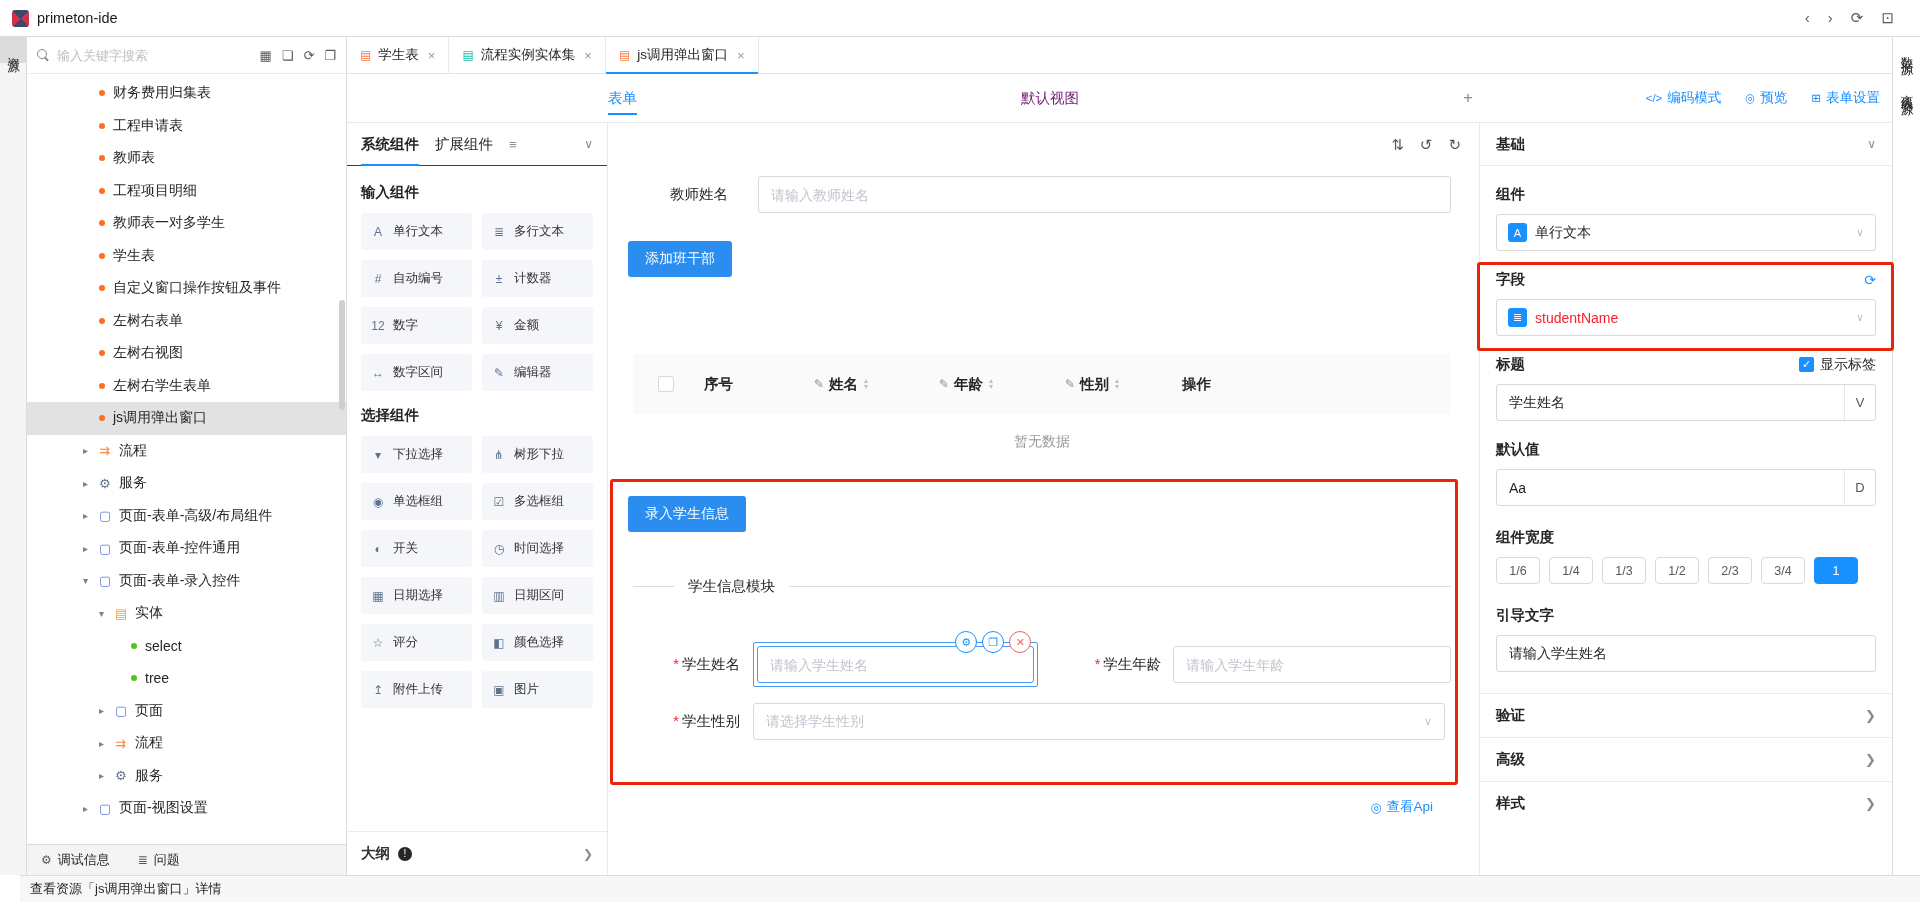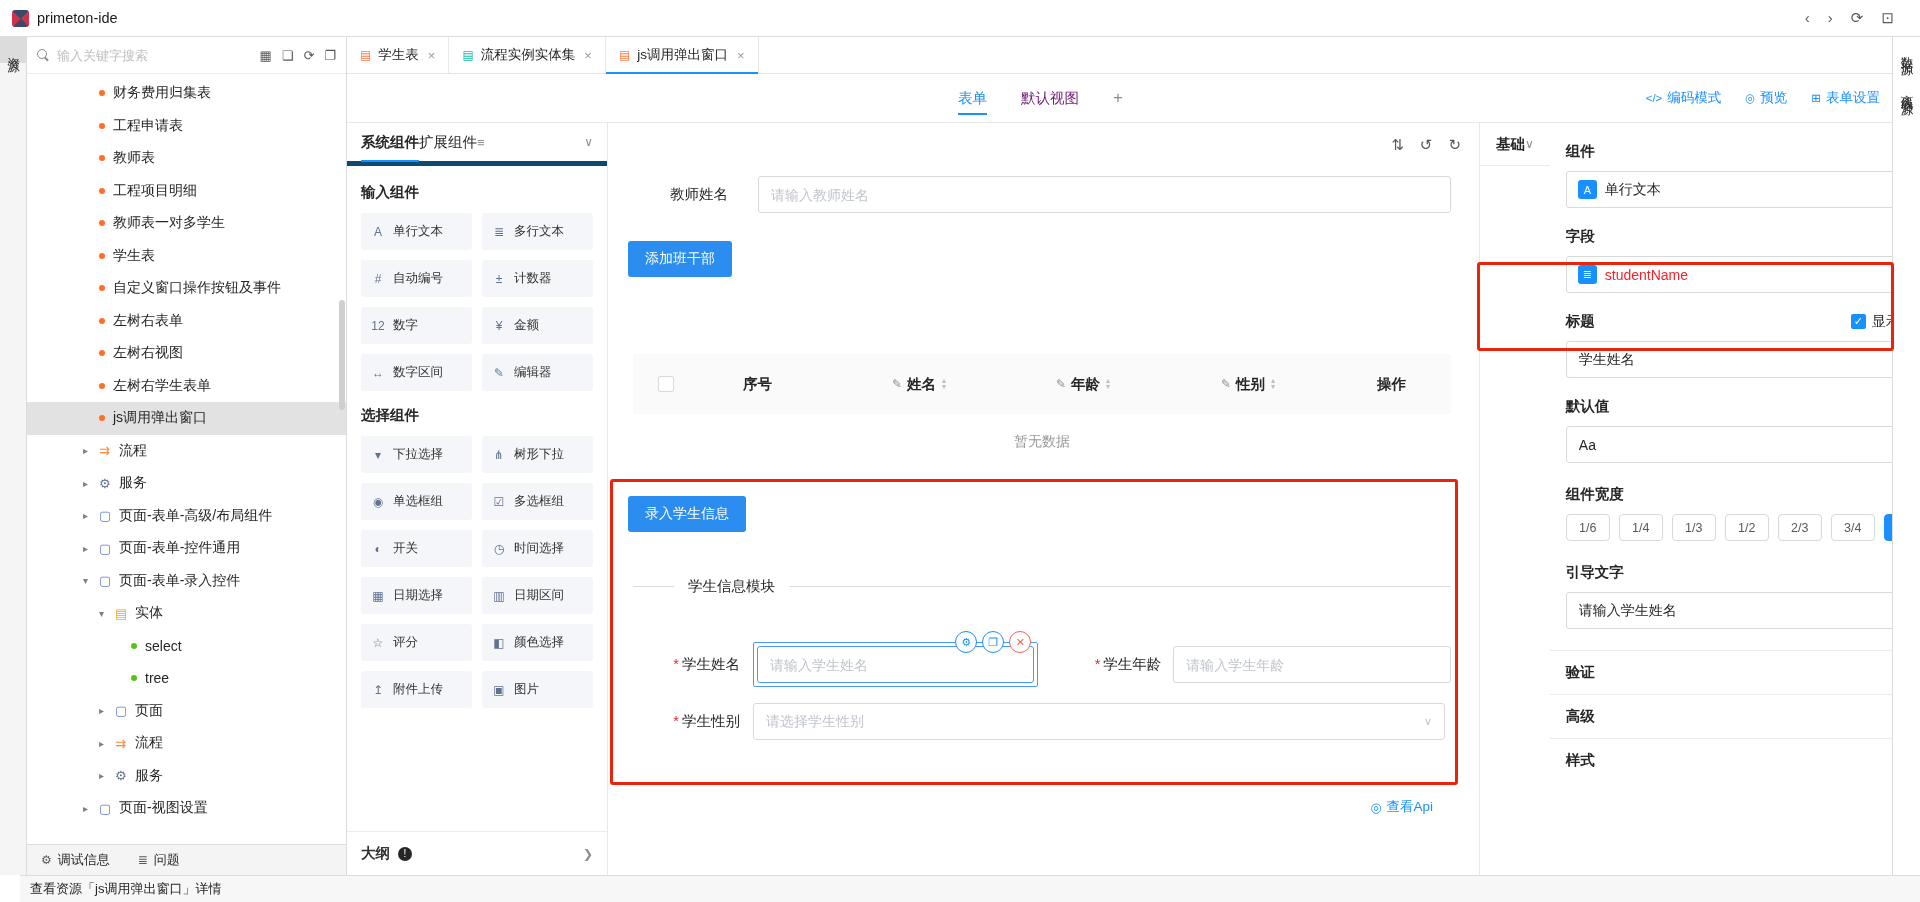--- a/index.html
+++ b/index.html
@@ -60,36 +60,36 @@
   .workspace { flex:1; display:flex; flex-direction:column; min-width:0; }
   .doc-tabs { height:37px; flex:none; display:flex; border-bottom:1px solid #e4e4e4; background:#fff; }
   .doc-tab { display:flex; align-items:center; gap:7px; padding:0 13px; border-right:1px solid #e8e8e8;
              font-size:13.5px; color:#262626; position:relative; }
   .doc-tab.active::after { content:""; position:absolute; left:0; right:0; bottom:-1px; height:2px; background:#1890ff; }
   .doc-tab-icon { font-size:12px; }
   .doc-tab-close { color:#9a9a9a; font-size:13px; margin-left:2px; }
 
   .view-header { height:49px; flex:none; position:relative; border-bottom:1px solid #e8e8e8; background:#fff; }
   .view-tabs { position:absolute; left:261px; width:865px; top:0; height:100%;
-               display:flex; justify-content:center; align-items:center; gap:34px; }
+               display:flex; justify-content:space-between; align-items:center; gap:34px; }
   .view-tab { height:100%; display:flex; align-items:center; font-size:14.5px; color:#701a75; position:relative; }
   .view-tab.active { color:#1890ff; }
   .view-tab.active::after { content:""; position:absolute; bottom:7px; left:0; right:0; height:2px; background:#1890ff; }
   .add-view { color:#8c8c8c; font-size:17px; }
   .view-actions { position:absolute; right:12px; top:0; height:100%; display:flex; align-items:center;
                   gap:24px; color:#1890ff; font-size:13.5px; }
   .view-action { display:flex; gap:5px; align-items:center; }
   .action-icon { font-size:11.5px; }
 
   .panels-row { flex:1; display:flex; min-height:0; }
 
   
   .palette { width:261px; flex:none; border-right:1px solid #e8e8e8; display:flex; flex-direction:column; background:#fff; }
-  .palette-header { height:43px; flex:none; display:flex; align-items:center; 
-                    padding:0 14px; border-bottom:5px solid #0c4a6e;text-align:right; }
+  .palette-header { height:43px; flex:none; display:flex; align-items:center; gap:16px;
+                    padding:0 14px; border-bottom:1px solid #0c4a6e;text-align:right; }
   .palette-tab { font-size:14.5px; color:#262626; font-weight:700; height:100%; display:flex;
                  align-items:center; position:relative; }
   .palette-tab.active::after { content:""; position:absolute; left:0; right:0; bottom:-1px; height:2px; background:#1890ff; }
   .palette-menu-icon { color:#8c8c8c; font-size:13px; }
   .palette-collapse { margin-left:auto; color:#8c8c8c; font-size:12px; }
   .palette-body { flex:1; padding:2px 14px 0; overflow:hidden; }
   .palette-section-title { font-size:14.5px; color:#262626; font-weight:700; margin:15px 0 11px; }
   .palette-grid { display:grid; grid-template-columns:1fr 1fr; gap:10px; }
   .palette-item { height:37px; background:#f4f6f9; border-radius:3px; display:flex; align-items:center;
                   padding:0 9px; gap:7px; font-size:12.5px; color:#333; }
@@ -110,21 +110,21 @@
   .form-label { width:100px; text-align:right; font-size:14.5px; color:#262626; flex:none; }
   .text-input { height:37px; border:1px solid #d9d9d9; border-radius:3px; padding:0 12px;
                 font-size:14px; color:#262626; font-family:inherit; outline:none; background:#fff; }
   .text-input::placeholder { color:#c0c4cc; }
   .teacher-input { flex:1; margin-left:30px; }
   .btn-primary { height:36px; background:#2b8df0; color:#fff; border:none; border-radius:3px;
                  font-size:14px; padding:0 17px; font-family:inherit; }
   .add-monitor { margin-top:28px; }
 
   .data-table { margin:77px 0 0 5px; }
-  .table-header { display:flex; align-items:center; background:#fafafa; height:60px;gap:39px; }
+  .table-header { display:flex; align-items:center; background:#fafafa; height:60px; }
   .th { display:flex; align-items:center; font-weight:700; font-size:14.5px; color:#262626; }
   .col-check { width:71px; padding-left:25px; }
   .col-0 { width:110px; } .col-1 { width:125px; } .col-2 { width:126px; }
   .col-3 { width:117px; } .col-4 { flex:1; }
   .checkbox { width:16px; height:16px; border:1px solid #d9d9d9; border-radius:2px; background:#fff; }
   .edit-icon { font-size:12px; color:#8c8c8c; margin-right:5px; font-weight:400; }
   .sorters { display:flex; flex-direction:column; margin-left:6px; line-height:6px; font-size:8px; color:#bfbfbf; }
   .table-empty { height:55px; display:flex; align-items:center; justify-content:center; color:#999; font-size:14px; }
 
   .module-divider { display:flex; align-items:center; margin:44px 0 0 5px; height:20px; }
@@ -147,21 +147,21 @@
   .label2 { margin-left:16px; }
   .age-input { margin-left:12px; width:282px; }
   .select-box { margin-left:13px; width:692px; height:37px; border:1px solid #d9d9d9; border-radius:3px;
                 display:flex; align-items:center; padding:0 12px; color:#c0c4cc; font-size:14px; }
   .select-box .chev { margin-left:auto; color:#c0c4cc; font-size:11px; }
   .view-api { display:flex; justify-content:flex-end; align-items:center; gap:5px; margin:58px 18px 0 0;
               color:#1890ff; font-size:13.5px; }
   .eye-icon { font-size:13px; }
 
   
-  .properties { width:413px; flex:none; border-left:1px solid #e8e8e8; display:flex; flex-direction:row; background:#fff; }
+  .properties { width:413px; flex:none; border-left:1px solid #e8e8e8; display:flex; flex-direction:column; background:#fff; }
   .prop-header { height:43px; flex:none; display:flex; align-items:center; padding:0 16px;
                  border-bottom:1px solid #ececec; font-weight:700; font-size:14.5px; color:#262626; }
   .prop-header .chev { margin-left:auto; color:#8c8c8c; font-weight:400; font-size:12px; }
   .prop-body { flex:1; padding:0 16px; }
   .prop-label-row { display:flex; align-items:center; margin-top:19px; }
   .prop-label { font-weight:700; font-size:14.5px; color:#262626; }
   .sync-icon { margin-left:auto; color:#1890ff; font-size:14px; }
   .prop-select { height:37px; border:1px solid #d9d9d9; border-radius:3px; display:flex; align-items:center;
                  padding:0 11px; gap:8px; margin-top:10px; }
   .type-icon { width:19px; height:19px; border-radius:3px; background:#1890ff; color:#fff; font-size:11px;

